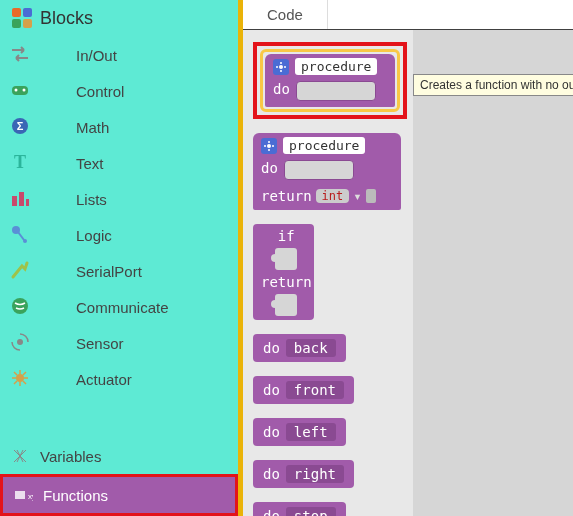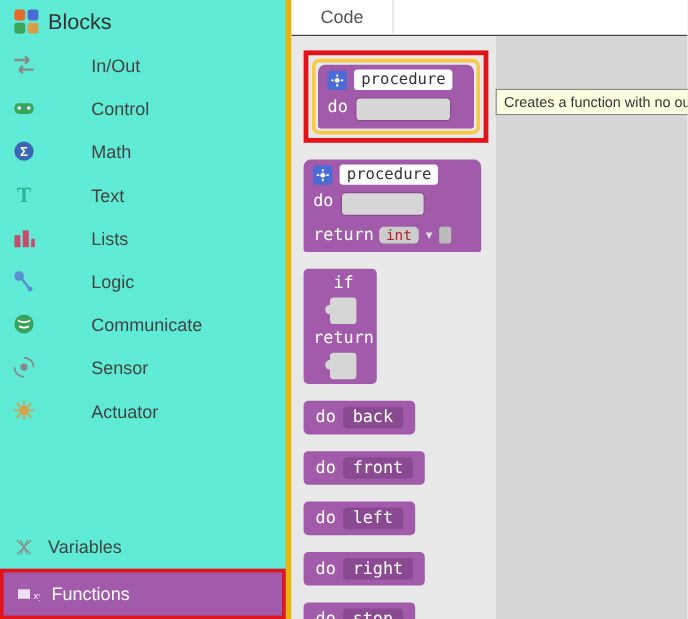--- a/index.html
+++ b/index.html
@@ -111,20 +111,28 @@
               <circle cx="6" cy="6" r="4" fill="#5a8fd6"></circle>
               <path d="M8 8 L14 16" stroke="#5a8fd6" stroke-width="2"></path>
               <circle cx="15" cy="17" r="2" fill="#5a8fd6"></circle>
             </svg>
           </span>
         <span>Logic</span>
       </div>
       <div class="category-item">
         <span class="cat-icon">
             <svg viewBox="0 0 20 20">
+              <path d="M3 17 L12 6 L15 9 L17 3" stroke="#9ec24a" stroke-width="3" fill="none" stroke-linecap="round"></path>
+            </svg>
+          </span>
+        <span>SerialPort</span>
+      </div>
+      <div class="category-item">
+        <span class="cat-icon">
+            <svg viewBox="0 0 20 20">
               <circle cx="10" cy="10" r="8" fill="#3aa35c"></circle>
               <path d="M5 7 Q10 10 15 7 M6 12 Q10 14 14 12" stroke="#fff" stroke-width="1.5" fill="none"></path>
             </svg>
           </span>
         <span>Communicate</span>
       </div>
       <div class="category-item">
         <span class="cat-icon">
             <svg viewBox="0 0 20 20">
               <circle cx="10" cy="10" r="3" fill="#888"></circle>

